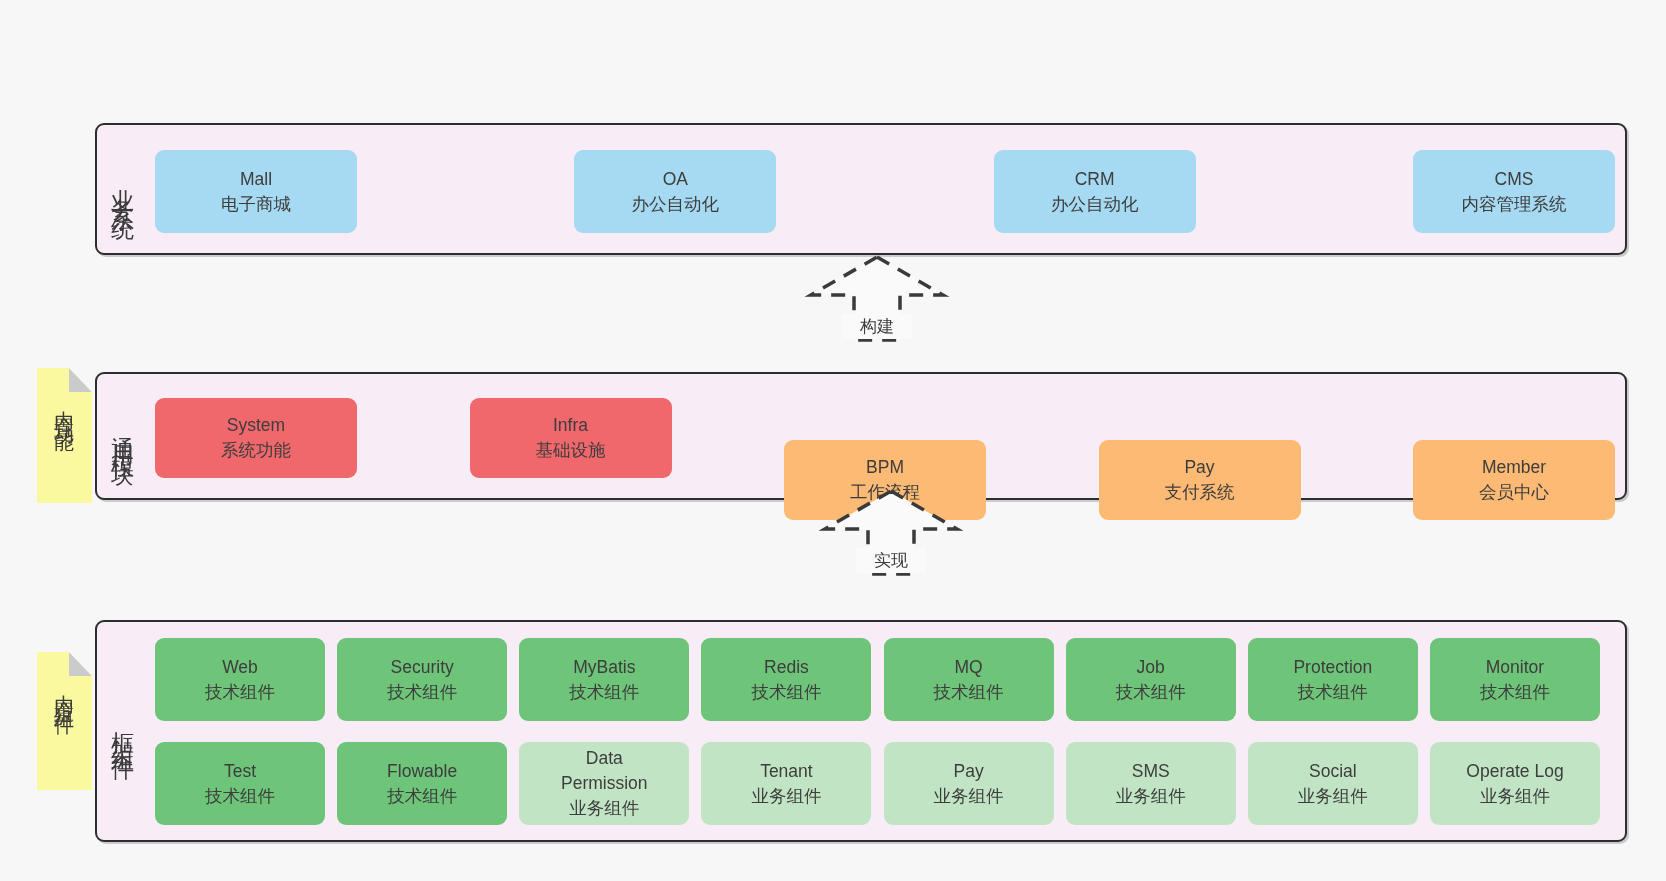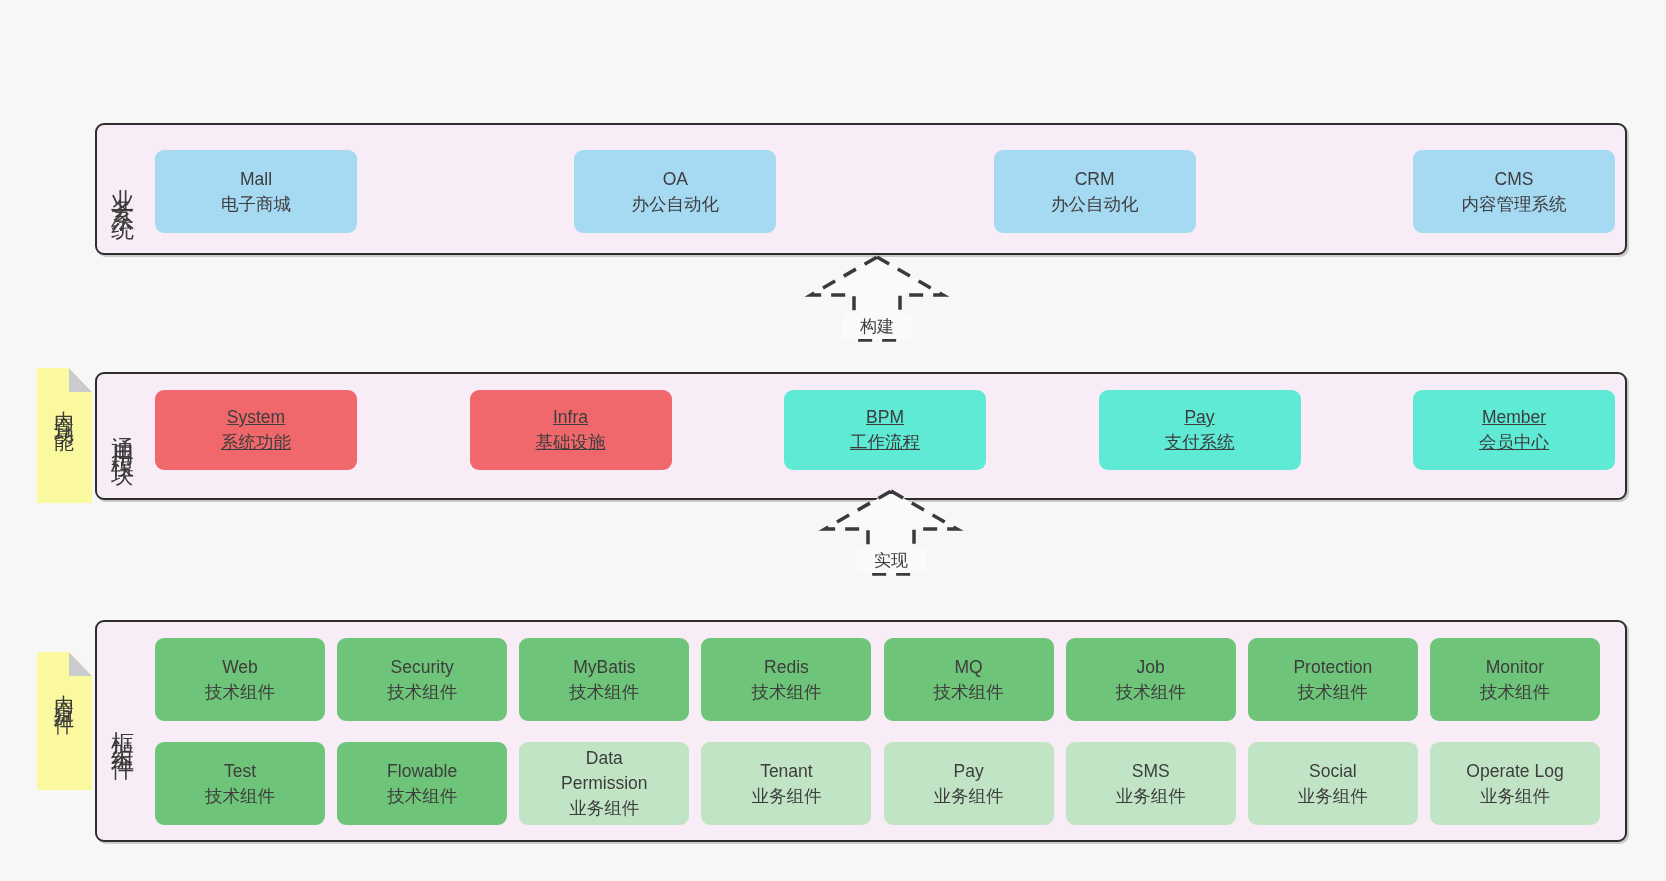--- a/index.html
+++ b/index.html
@@ -27,36 +27,36 @@
     writing-mode:vertical-rl;text-orientation:upright;
     font-size:23px;letter-spacing:9px;color:#3a3a3a;line-height:1;
     user-select:none;
   }
 
   
   .row{position:absolute;display:flex;justify-content:space-between;}
   .row-six{left:58px;width:1460px;}
   #row-business{top:25px;}
   #row-business .box{width:202px;height:83px;}
-  #row-modules{top:16px;text-decoration:underline;}
+  #row-modules{top:24px;}
   #row-modules .box{width:202px;height:80px;}
   .row-eight{left:58px;width:1445px;}
   #row-fw-1{top:16px;}
   #row-fw-2{top:120px;}
   .row-eight .box{width:170px;height:83px;}
 
   .box{
     display:flex;flex-direction:column;justify-content:center;
     border-radius:9px;text-align:center;
     font-size:17.5px;line-height:25px;color:#3d3d3d;
   }
   .box .title{white-space:pre-line;}
   .blue{background:#a6d9f2;}
   .red{background:#f0686c;}
-  .pink{background:#5eead4;}
+  .pink{background:#fdba74;margin-top:42px;}
   .green{background:#6ec478;}
   .lgreen{background:#c1e5c4;}
 
   
   .note{
     position:absolute;left:37px;width:55px;background:#fbf9a0;
     clip-path:polygon(0 0,calc(100% - 23px) 0,100% 24px,100% 100%,0 100%);
   }
   #note-functions{top:368px;height:135px;}
   #note-components{top:652px;height:138px;}

